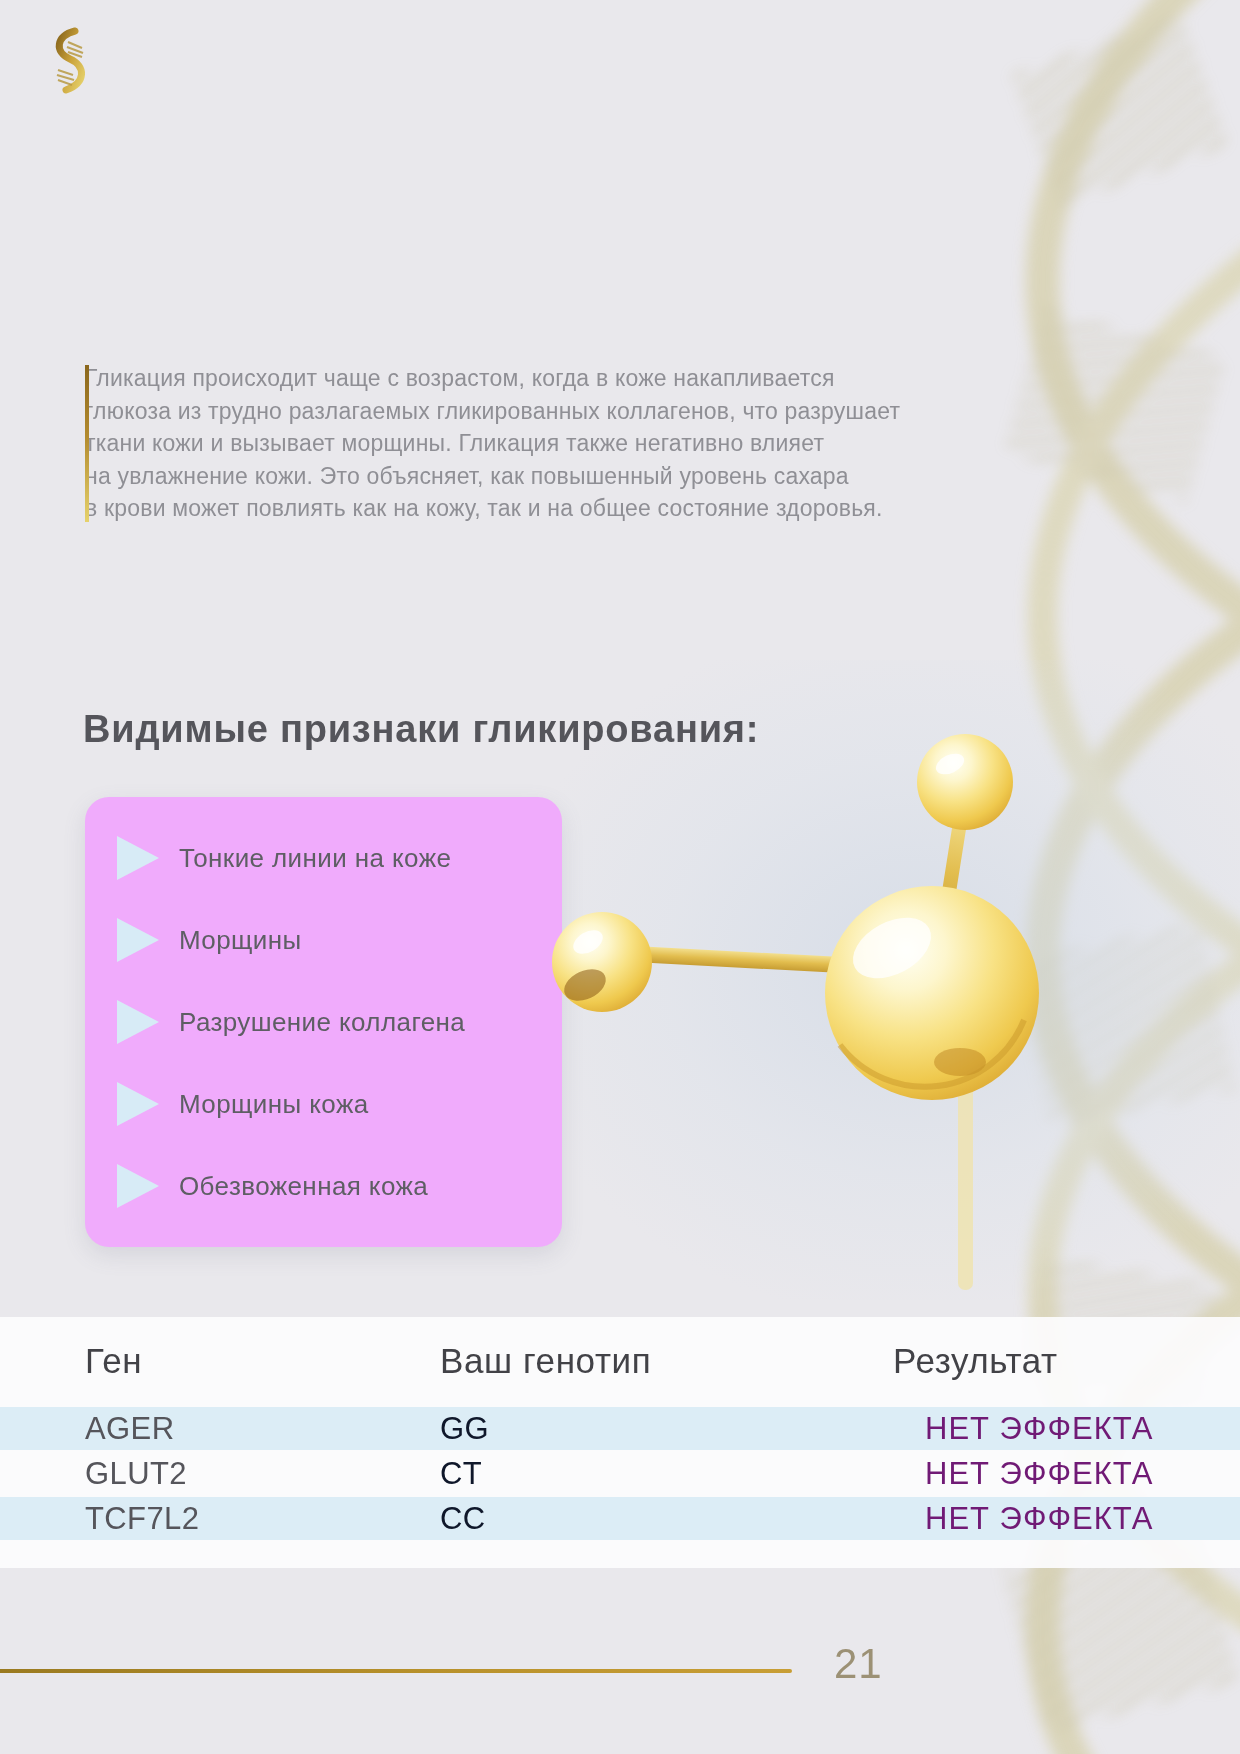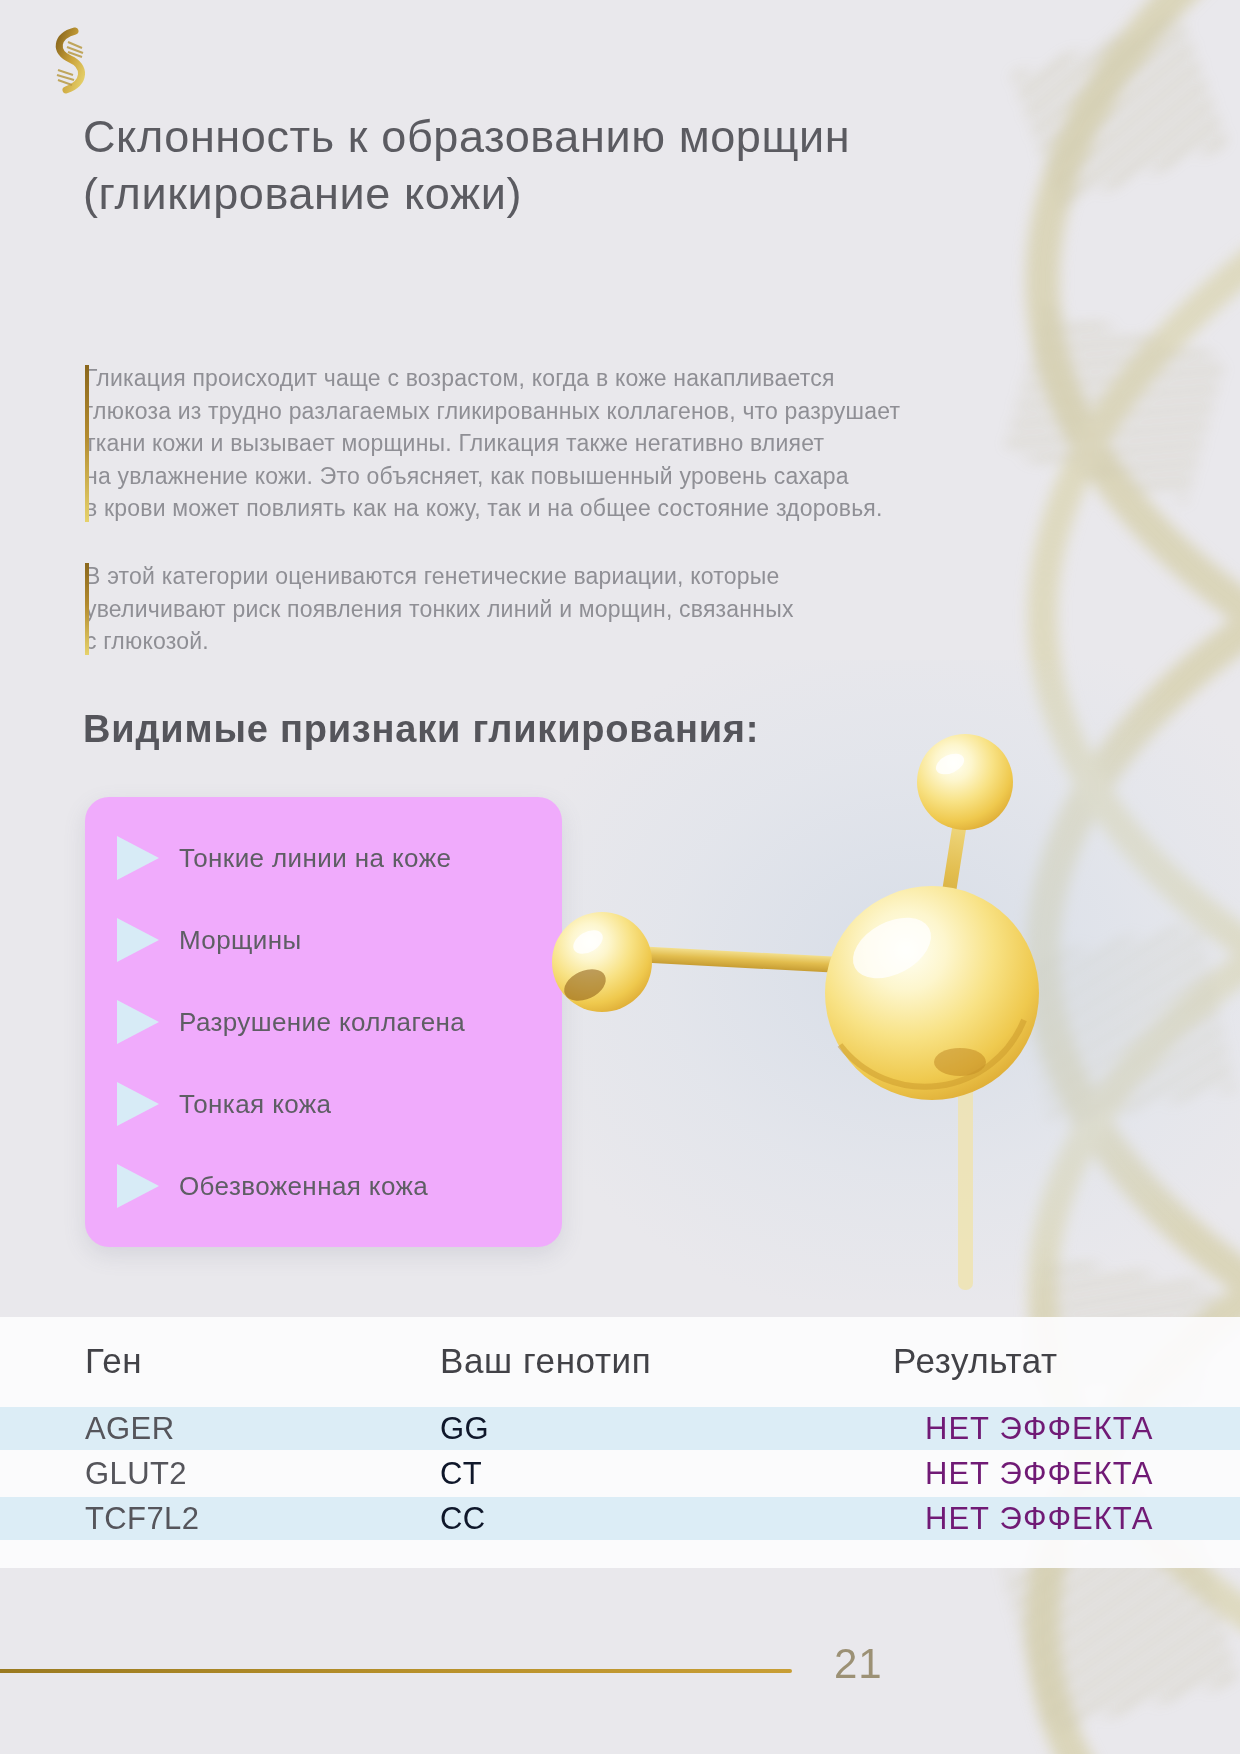--- a/index.html
+++ b/index.html
@@ -125,58 +125,48 @@
         <line x1="26" y1="16" x2="40" y2="22"></line>
           <line x1="25" y1="21" x2="41" y2="27"></line>
           <line x1="26" y1="26" x2="40" y2="31"></line>
         <line x1="16" y1="44" x2="31" y2="49"></line>
           <line x1="15" y1="49" x2="32" y2="54"></line>
           <line x1="16" y1="54" x2="30" y2="59"></line>
       </g>
     </svg>
   </div>
 
-  <h1 class="title">
-    <div>Склонность к образованию морщин</div>
-    <div>(гликирование кожи)</div>
-  </h1>
 
   <div class="quote" style="top:362px;">
     <div class="bar"></div>
     <div class="qtext lines">Гликация происходит чаще с возрастом, когда в коже накапливается
 глюкоза из трудно разлагаемых гликированных коллагенов, что разрушает
 ткани кожи и вызывает морщины. Гликация также негативно влияет
 на увлажнение кожи. Это объясняет, как повышенный уровень сахара
 в крови может повлиять как на кожу, так и на общее состояние здоровья.</div>
   </div>
-  <div class="quote" style="top:560px;">
-    <div class="bar"></div>
-    <div class="qtext lines">В этой категории оцениваются генетические вариации, которые
-увеличивают риск появления тонких линий и морщин, связанных
-с глюкозой.</div>
-  </div>
 
   <h2 class="signs-heading">Видимые признаки гликирования:</h2>
 
   <div class="card">
     <div class="sign-row">
       <span class="tri"></span>
       <span class="sign-label">Тонкие линии на коже</span>
     </div>
     <div class="sign-row">
       <span class="tri"></span>
       <span class="sign-label">Морщины</span>
     </div>
     <div class="sign-row">
       <span class="tri"></span>
       <span class="sign-label">Разрушение коллагена</span>
     </div>
     <div class="sign-row">
       <span class="tri"></span>
-      <span class="sign-label">Тонкая кожа</span>
+      <span class="sign-label">Морщины кожа</span>
     </div>
     <div class="sign-row">
       <span class="tri"></span>
       <span class="sign-label">Обезвоженная кожа</span>
     </div>
   </div>
 
   <div class="molecule-wrap">
     <svg width="700" height="600" viewBox="0 0 700 600">
       <defs>

